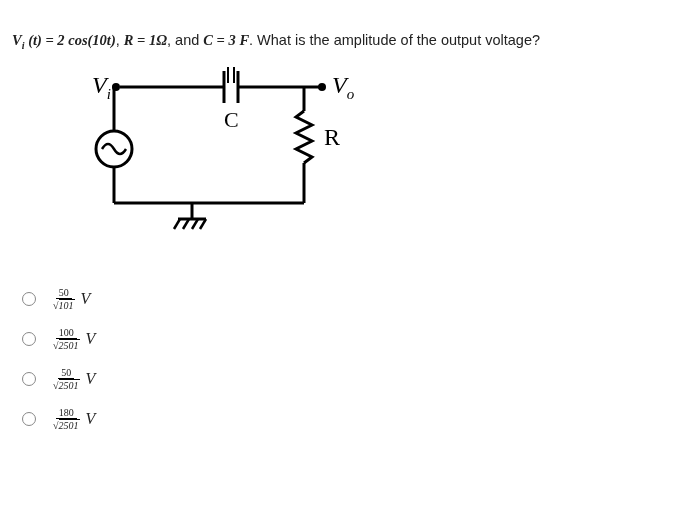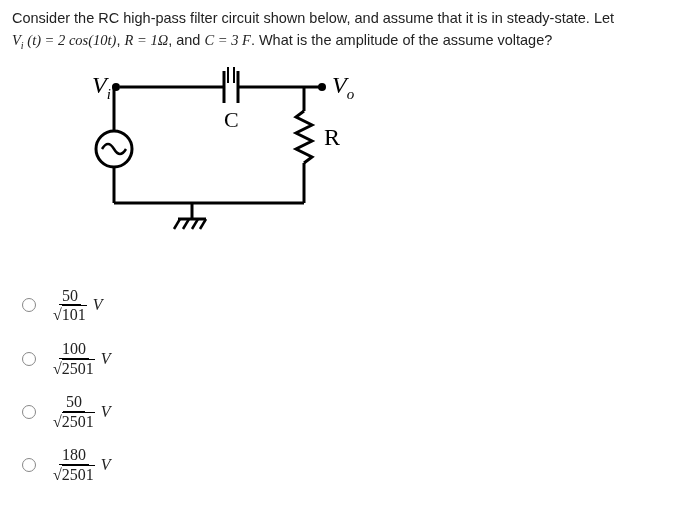--- a/index.html
+++ b/index.html
@@ -15,20 +15,21 @@
       color: #222;
     }
     .question {
       font-size: 14.5px;
       line-height: 1.5;
       margin-bottom: 10px;
     }
     .math {
       font-family: 'Times New Roman', serif;
       font-style: italic;
+      font-weight: bold;
     }
     .circuit {
       margin: 8px 0 20px 40px;
     }
     .options {
       margin-top: 20px;
       margin-left: 10px;
     }
     .option {
       display: flex;
@@ -41,58 +42,59 @@
       border: 1px solid #888;
       border-radius: 50%;
       margin-right: 14px;
       flex-shrink: 0;
     }
     .fraction {
       display: inline-flex;
       flex-direction: column;
       align-items: center;
       font-family: 'Times New Roman', serif;
-      font-size: 16px;
+      font-size: 10px;
       vertical-align: middle;
       line-height: 1.1;
     }
     .fraction .num {
       border-bottom: 1px solid #000;
       padding: 0 3px;
     }
     .fraction .den {
       padding: 0 3px;
     }
     .sqrt {
       display: inline-flex;
       align-items: baseline;
     }
     .sqrt-sign {
       font-family: 'Times New Roman', serif;
     }
     .sqrt-content {
       border-top: 1px solid #000;
       padding: 0 1px 0 0;
+      font-style: italic;
     }
     .unit {
       font-family: 'Times New Roman', serif;
       font-style: italic;
       font-size: 16px;
       margin-left: 3px;
     }
     sub {
       font-size: 0.7em;
     }
   </style>
 </head>
 <body>
 
 <div class="question">
-  <span>Consider the RC high-pass filter circuit shown below, and assume that it is in steady-state. Let</span><br>
-  <span class="math"><span>V</span><sub>i</sub><span> (t) = 2 cos(10t)</span></span><span>, </span><span class="math">R = 1Ω</span><span>, and </span><span class="math">C = 3 F</span><span>. What is the amplitude of the assume voltage?</span>
+  <br>
+  <span class="math"><span>V</span><sub>i</sub><span> (t) = 2 cos(10t)</span></span><span>, </span><span class="math">R = 1Ω</span><span>, and </span><span class="math">C = 3 F</span><span>. What is the amplitude of the output voltage?</span>
 </div>
 
 <div class="circuit">
   <svg width="360" height="200" viewBox="0 0 360 200">
 
     <text x="40" y="30" font-family="Comic Sans MS, cursive" font-size="24" font-style="italic">
       <tspan>V</tspan><tspan font-size="15" dy="6">i</tspan>
     </text>
     <circle cx="64" cy="24" r="4" fill="#000"></circle>
 

